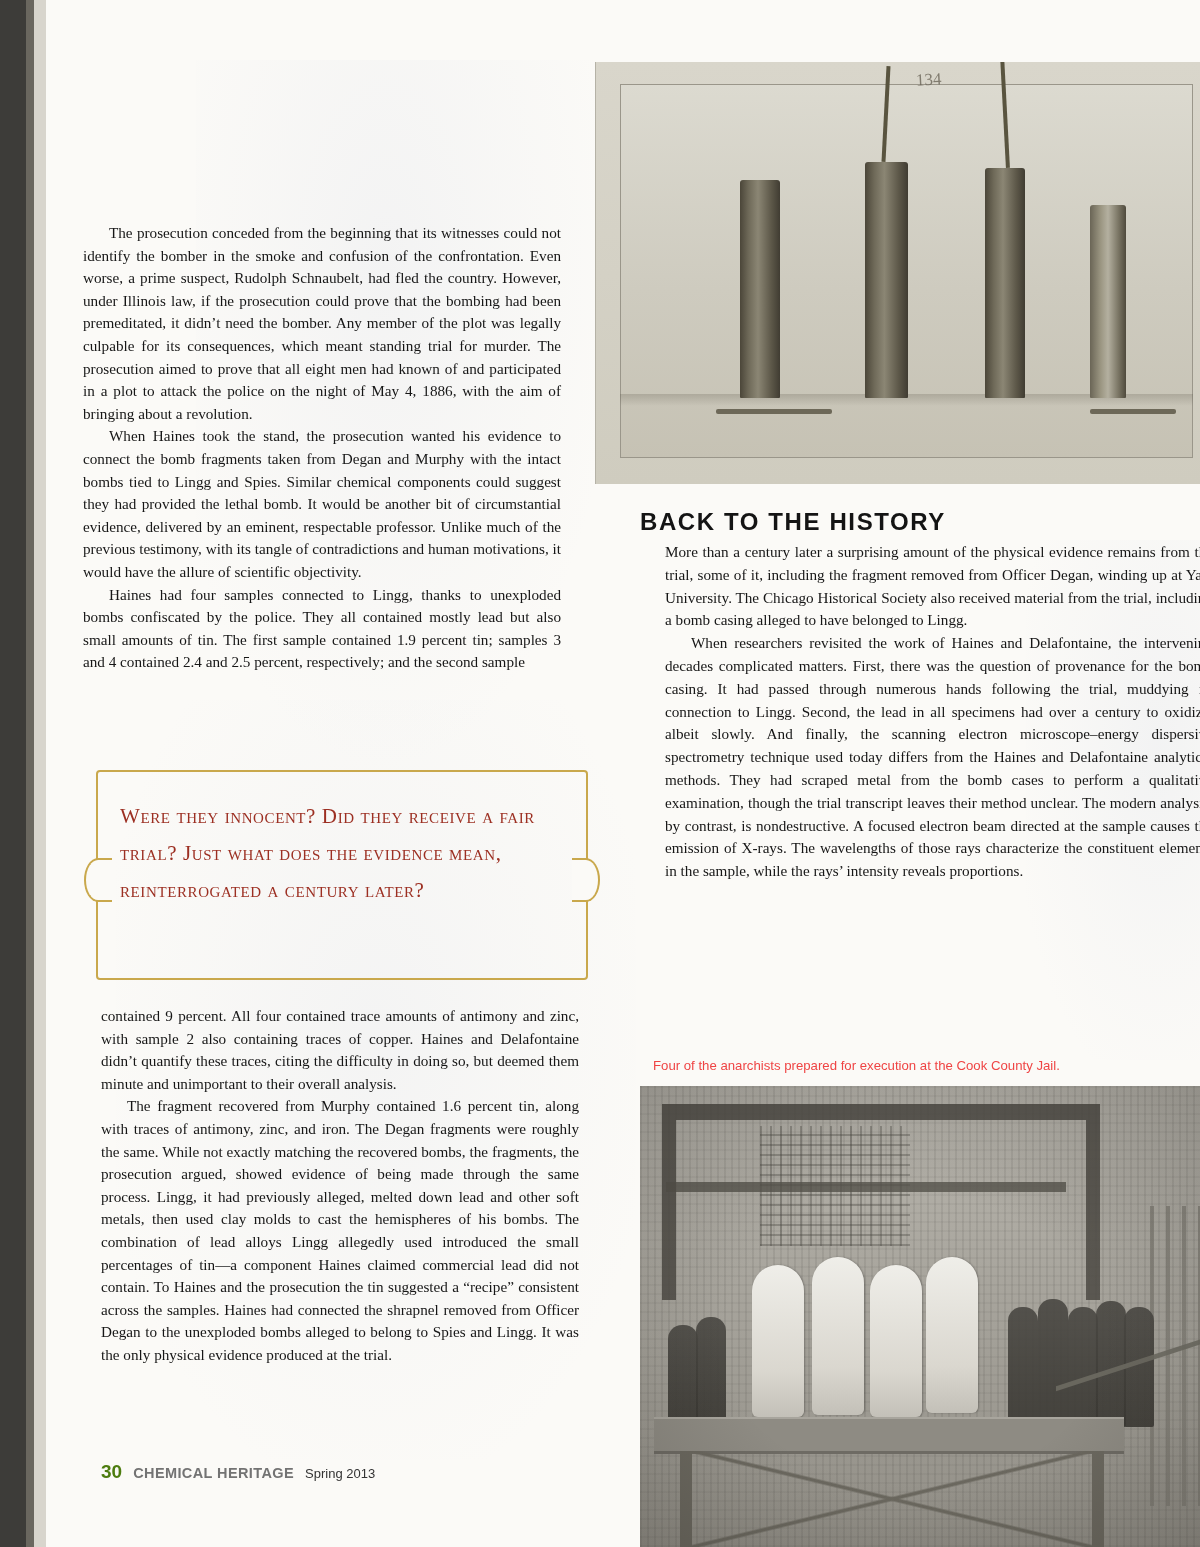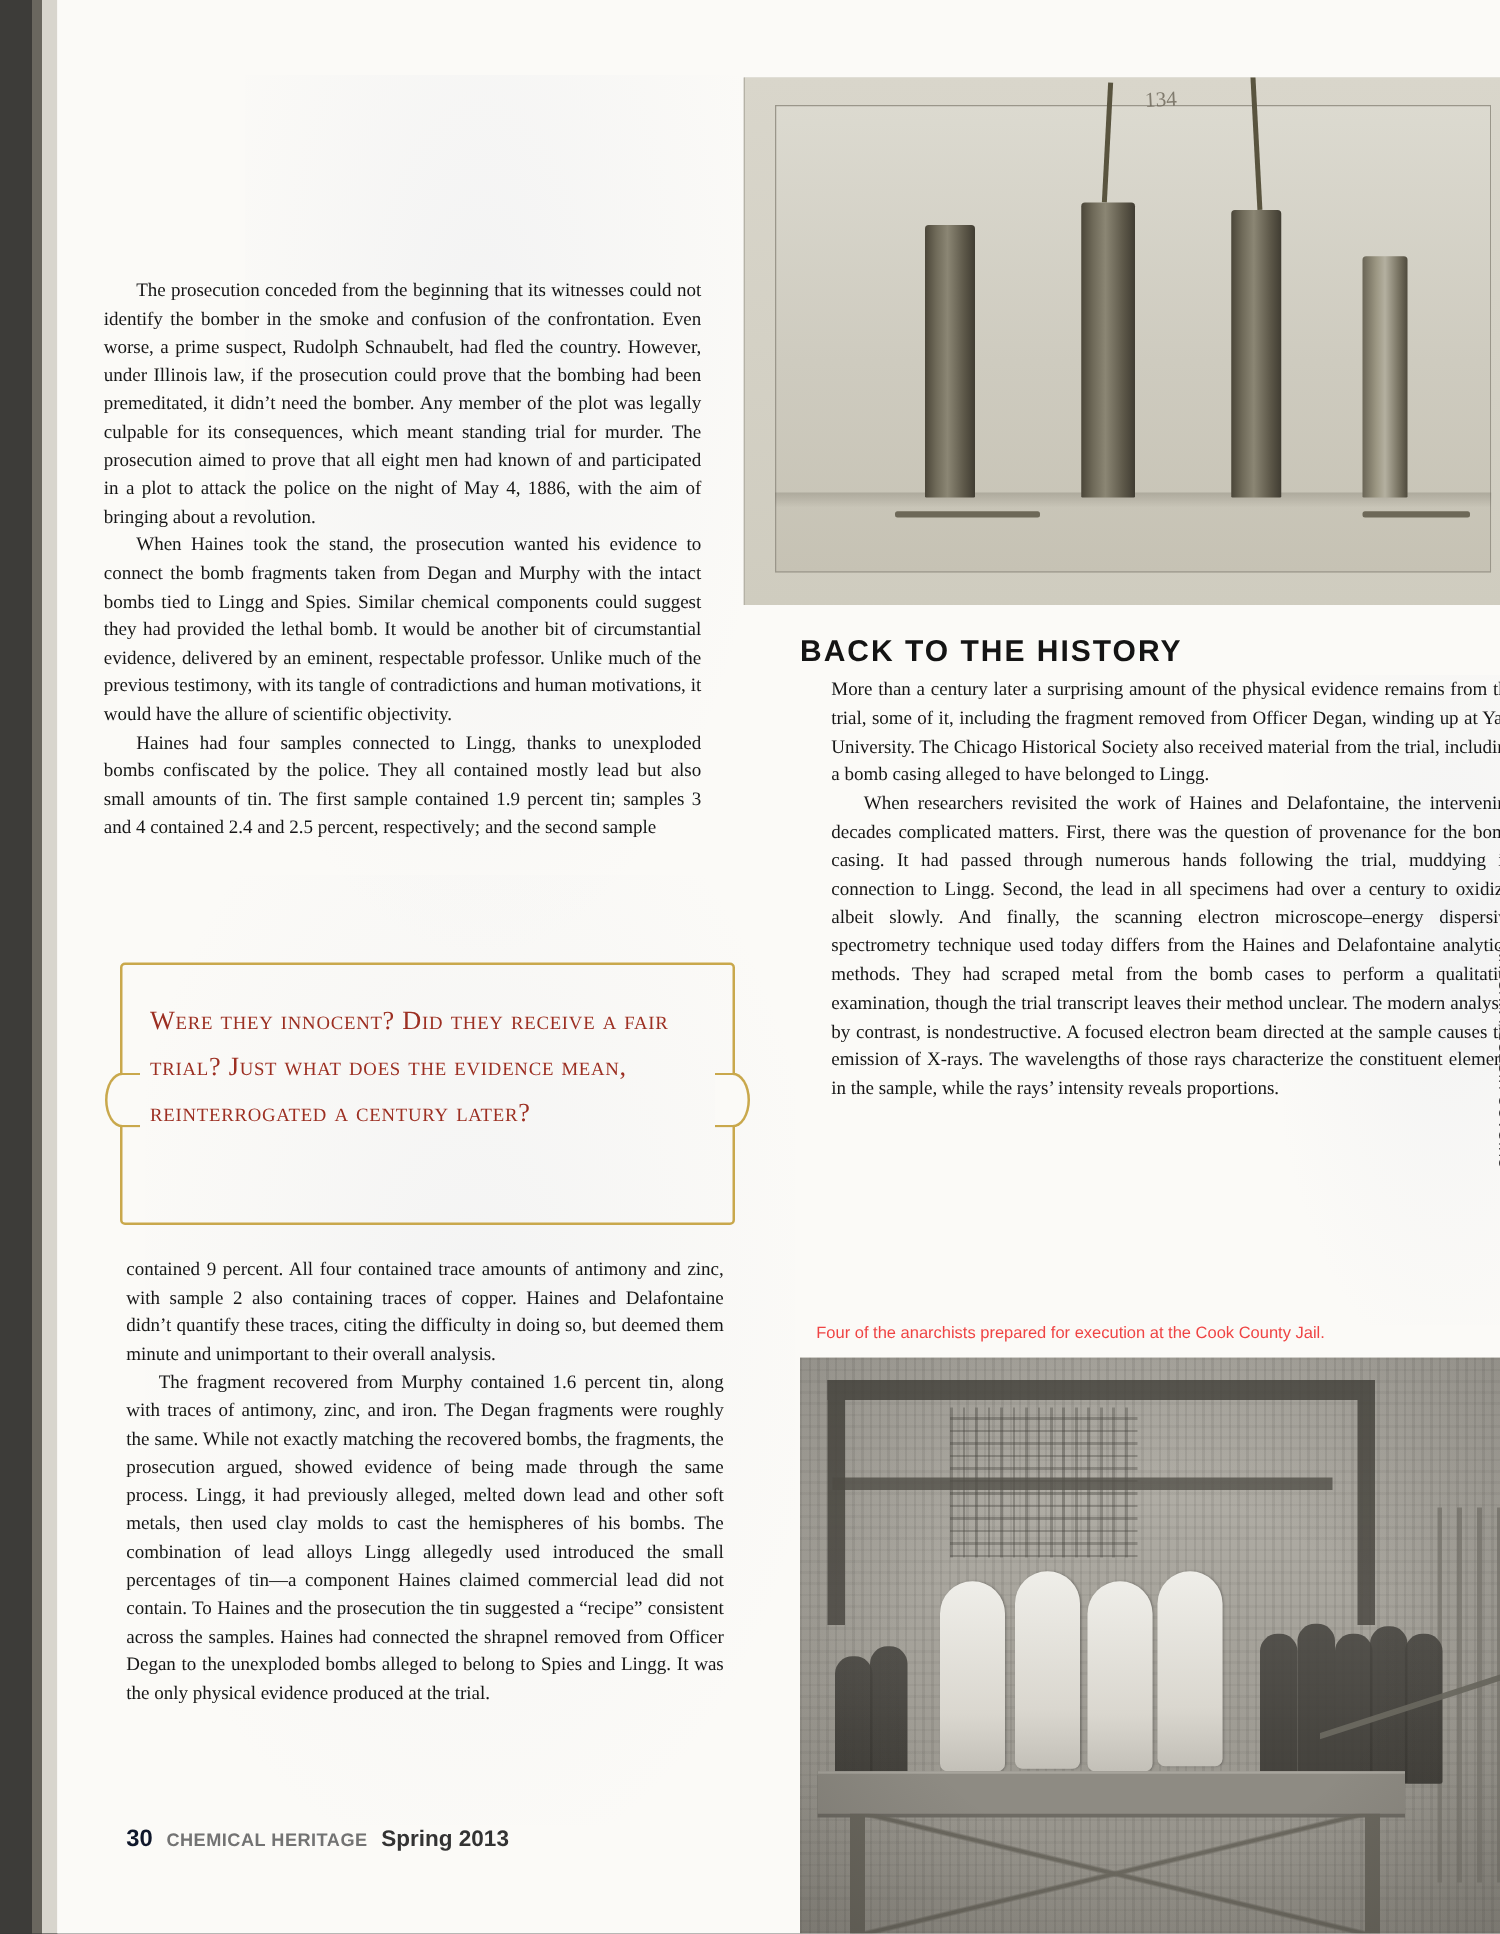--- a/index.html
+++ b/index.html
@@ -126,34 +126,33 @@
     left: 55px;
     top: 1461px;
     display: flex;
     align-items: baseline;
     gap: 11px;
   }
   .folio .num {
     font-family: "Liberation Sans", sans-serif;
     font-weight: bold;
     font-size: 19px;
-    color: #0f172a;
+    color: #4d7c0f;
   }
   .folio .mag {
     font-family: "Liberation Sans", sans-serif;
     font-weight: bold;
     font-size: 14.5px;
     letter-spacing: 0.4px;
     color: #737373;
   }
   .folio .issue {
     font-family: "Liberation Sans", sans-serif;
-    font-size: 18px;
+    font-size: 13px;
     color: #333;
-    font-weight: bold;
   }
 
   
   .photo-top {
     position: absolute;
     left: 549px;
     top: 62px;
     width: 605px;
     height: 422px;
     background: #c9c7bd;

